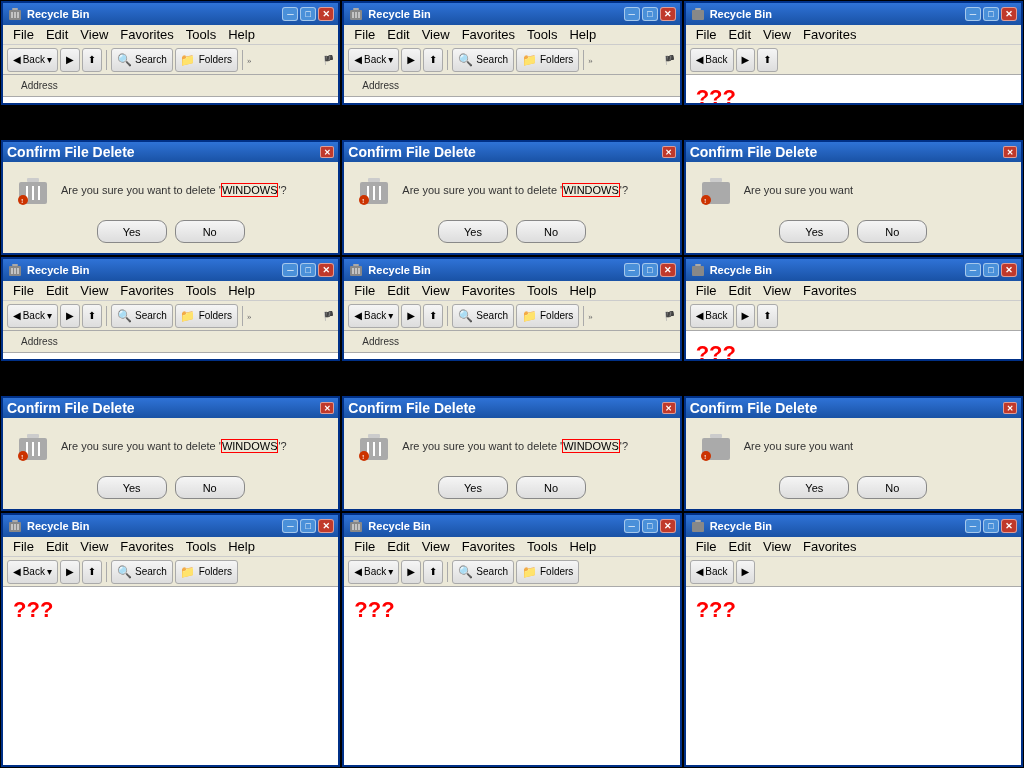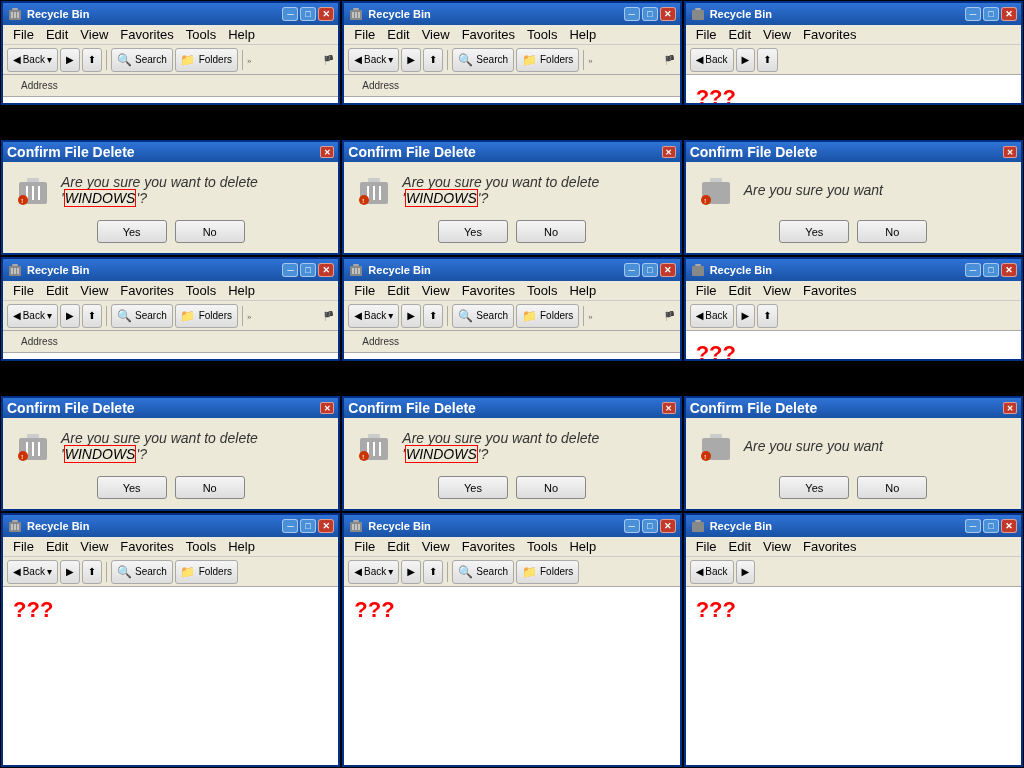--- a/index.html
+++ b/index.html
@@ -248,43 +248,42 @@
     }
 
     .dialog-icon {
       width: 36px;
       height: 36px;
       flex-shrink: 0;
     }
 
     .dialog-text {
       font-family: 'Tahoma', sans-serif;
-      font-size: 14px;
+      font-size: 11px;
       color: #333;
-      font-style: italic;
     }
 
     .dialog-text .highlight {
       border: 1px solid red;
       color: #000;
     }
 
     .dialog-buttons {
       display: flex;
       justify-content: center;
       gap: 8px;
       padding: 4px 12px 10px;
     }
 
     .dialog-btn {
       width: 70px;
       height: 23px;
       background: linear-gradient(to bottom, #f5f5f5, #ddd);
       border: 1px solid #888;
-      border-radius: 3px;
+      border-radius: 9px;
       font-family: 'Tahoma', sans-serif;
       font-size: 11px;
       cursor: pointer;
     }
 
     
     .mag-icon {
       color: #666;
       font-size: 12px;
     }

